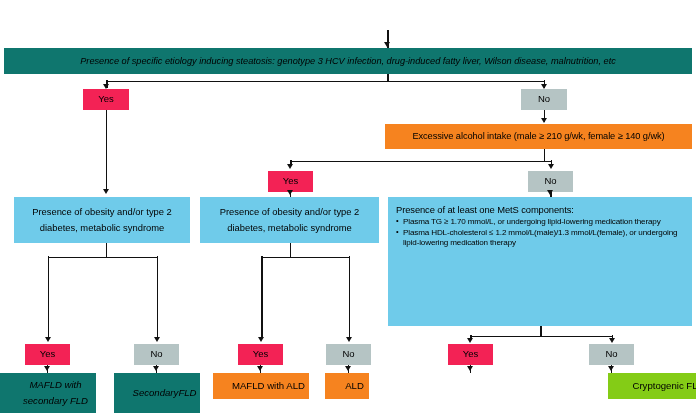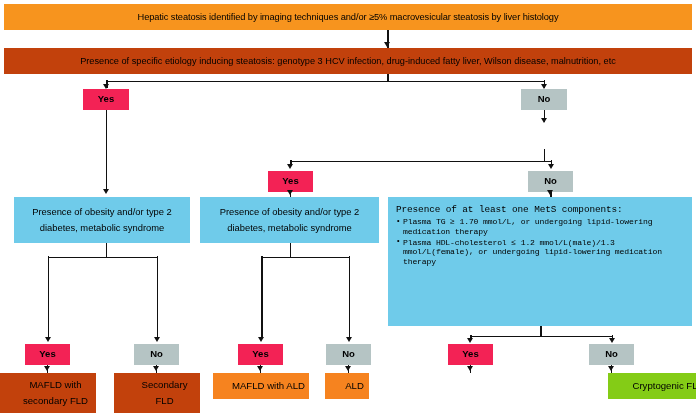--- a/index.html
+++ b/index.html
@@ -21,61 +21,60 @@
     display: flex;
     align-items: center;
     justify-content: center;
     text-align: center;
     color: #000000;
     line-height: 1.15;
   }
   
   .c-orange   { background: #F7941E; }
   .c-orange2  { background: #F6831F; }
-  .c-green    { background: #c2410c; }
+  .c-green    { background: #0f766e; font-style: italic; }
   .c-blue     { background: #6FCBEA; }
   .c-pink     { background: #F32255; }
   .c-gray     { background: #B5C4C4; }
   .c-gray2    { background: #84cc16; margin-left: 48px; }
 
   
   .banner {
     font-size: 9.3px;
     letter-spacing: -0.1px;
     white-space: nowrap;
   }
   .band {
     font-size: 9.2px;
     white-space: nowrap;
   }
   
   .pill {
     font-size: 9.5px;
-    font-weight: 700;
+    font-weight: 400;
     text-align: right;
   }
   
   .stmt {
     font-size: 9.4px;
     padding: 4px 6px;
     line-height: 1.75;
   }
   .term {
     font-size: 9.6px;
     line-height: 1.7;
     padding-left: 15px;
   }
   
   .mets {
     display: block;
     text-align: left;
     padding: 6px 7px 4px 7px;
     font-size: 8.1px;
     line-height: 1.18;
-    font-family: Liberation Mono, monospace;
   }
   .mets .hd {
     font-size: 9.4px;
     margin: 1px 0 2px 1px;
     letter-spacing: -0.1px;
   }
   .mets ul {
     margin: 0;
     padding: 0;
     list-style: none;
@@ -107,23 +106,20 @@
     border-left: 3.6px solid transparent;
     border-right: 3.6px solid transparent;
     border-top: 5.2px solid #111111;
   }
 </style>
 </head>
 <body>
 
 <div id="chart">
 
-  <div class="node banner c-orange" style="left:4px; top:4px; width:688px; height:26px;">
-    <span>Hepatic steatosis identified by imaging techniques and/or ≥5% macrovesicular steatosis by liver histology</span>
-  </div>
 
   <div class="ln vl" style="left:387px; top:30px; height:18px;"></div>
   <div class="arrow" style="left:383.5px; top:42px;"></div>
 
   <div class="node band c-green" style="left:4px; top:48px; width:688px; height:26px;">
     <span>Presence of specific etiology inducing steatosis: genotype 3 HCV infection, drug-induced fatty liver, Wilson disease, malnutrition, etc</span>
   </div>
 
   <div class="ln vl" style="left:387px; top:74px; height:8px;"></div>
   <div class="ln hl" style="left:106px; top:80.5px; width:438px;"></div>
@@ -139,20 +135,23 @@
   <div class="node pill c-gray" style="left:521px; top:89px; width:46px; height:21px;">
     <span>No</span>
   </div>
 
   <div class="ln vl" style="left:105.5px; top:110px; height:82px;"></div>
   <div class="arrow" style="left:102.5px; top:189px;"></div>
 
   <div class="ln vl" style="left:543.5px; top:110px; height:12px;"></div>
   <div class="arrow" style="left:540.5px; top:118px;"></div>
 
+  <div class="node banner c-orange2" style="left:385px; top:124px; width:307px; height:25px;">
+    <span>Excessive alcohol intake (male ≥ 210 g/wk, female ≥ 140 g/wk)</span>
+  </div>
 
   <div class="ln vl" style="left:543.5px; top:149px; height:13px;"></div>
   <div class="ln hl" style="left:290px; top:160.5px; width:262px;"></div>
   <div class="ln vl" style="left:290px; top:160px; height:6px;"></div>
   <div class="arrow" style="left:287px; top:164px;"></div>
   <div class="ln vl" style="left:550.5px; top:160px; height:6px;"></div>
   <div class="arrow" style="left:547.5px; top:164px;"></div>
 
   <div class="node pill c-pink" style="left:268px; top:171px; width:45px; height:21px;">
     <span>Yes</span>
@@ -236,21 +235,21 @@
   <div class="ln vl" style="left:469.7px; top:365px; height:8px;"></div>
   <div class="arrow" style="left:466.7px; top:366px;"></div>
   <div class="ln vl" style="left:610.7px; top:365px; height:8px;"></div>
   <div class="arrow" style="left:607.7px; top:366px;"></div>
 
   <div class="node term c-green" style="left:0px; top:373px; width:96px; height:40px; flex-direction:column;">
     <span>MAFLD with</span>
     <span>secondary FLD</span>
   </div>
 
-  <div class="node term c-green" style="left:114px; top:373px; width:86px; height:40px; flex-direction:column;">
+  <div class="node term c-green" style="left:114px; top:373px; width:86px; height:40px; flex-direction:row;">
     <span>Secondary</span>
     <span>FLD</span>
   </div>
 
   <div class="node term c-orange2" style="left:213px; top:373px; width:96px; height:26px;">
     <span>MAFLD with ALD</span>
   </div>
 
   <div class="node term c-orange2" style="left:325px; top:373px; width:44px; height:26px;">
     <span>ALD</span>

